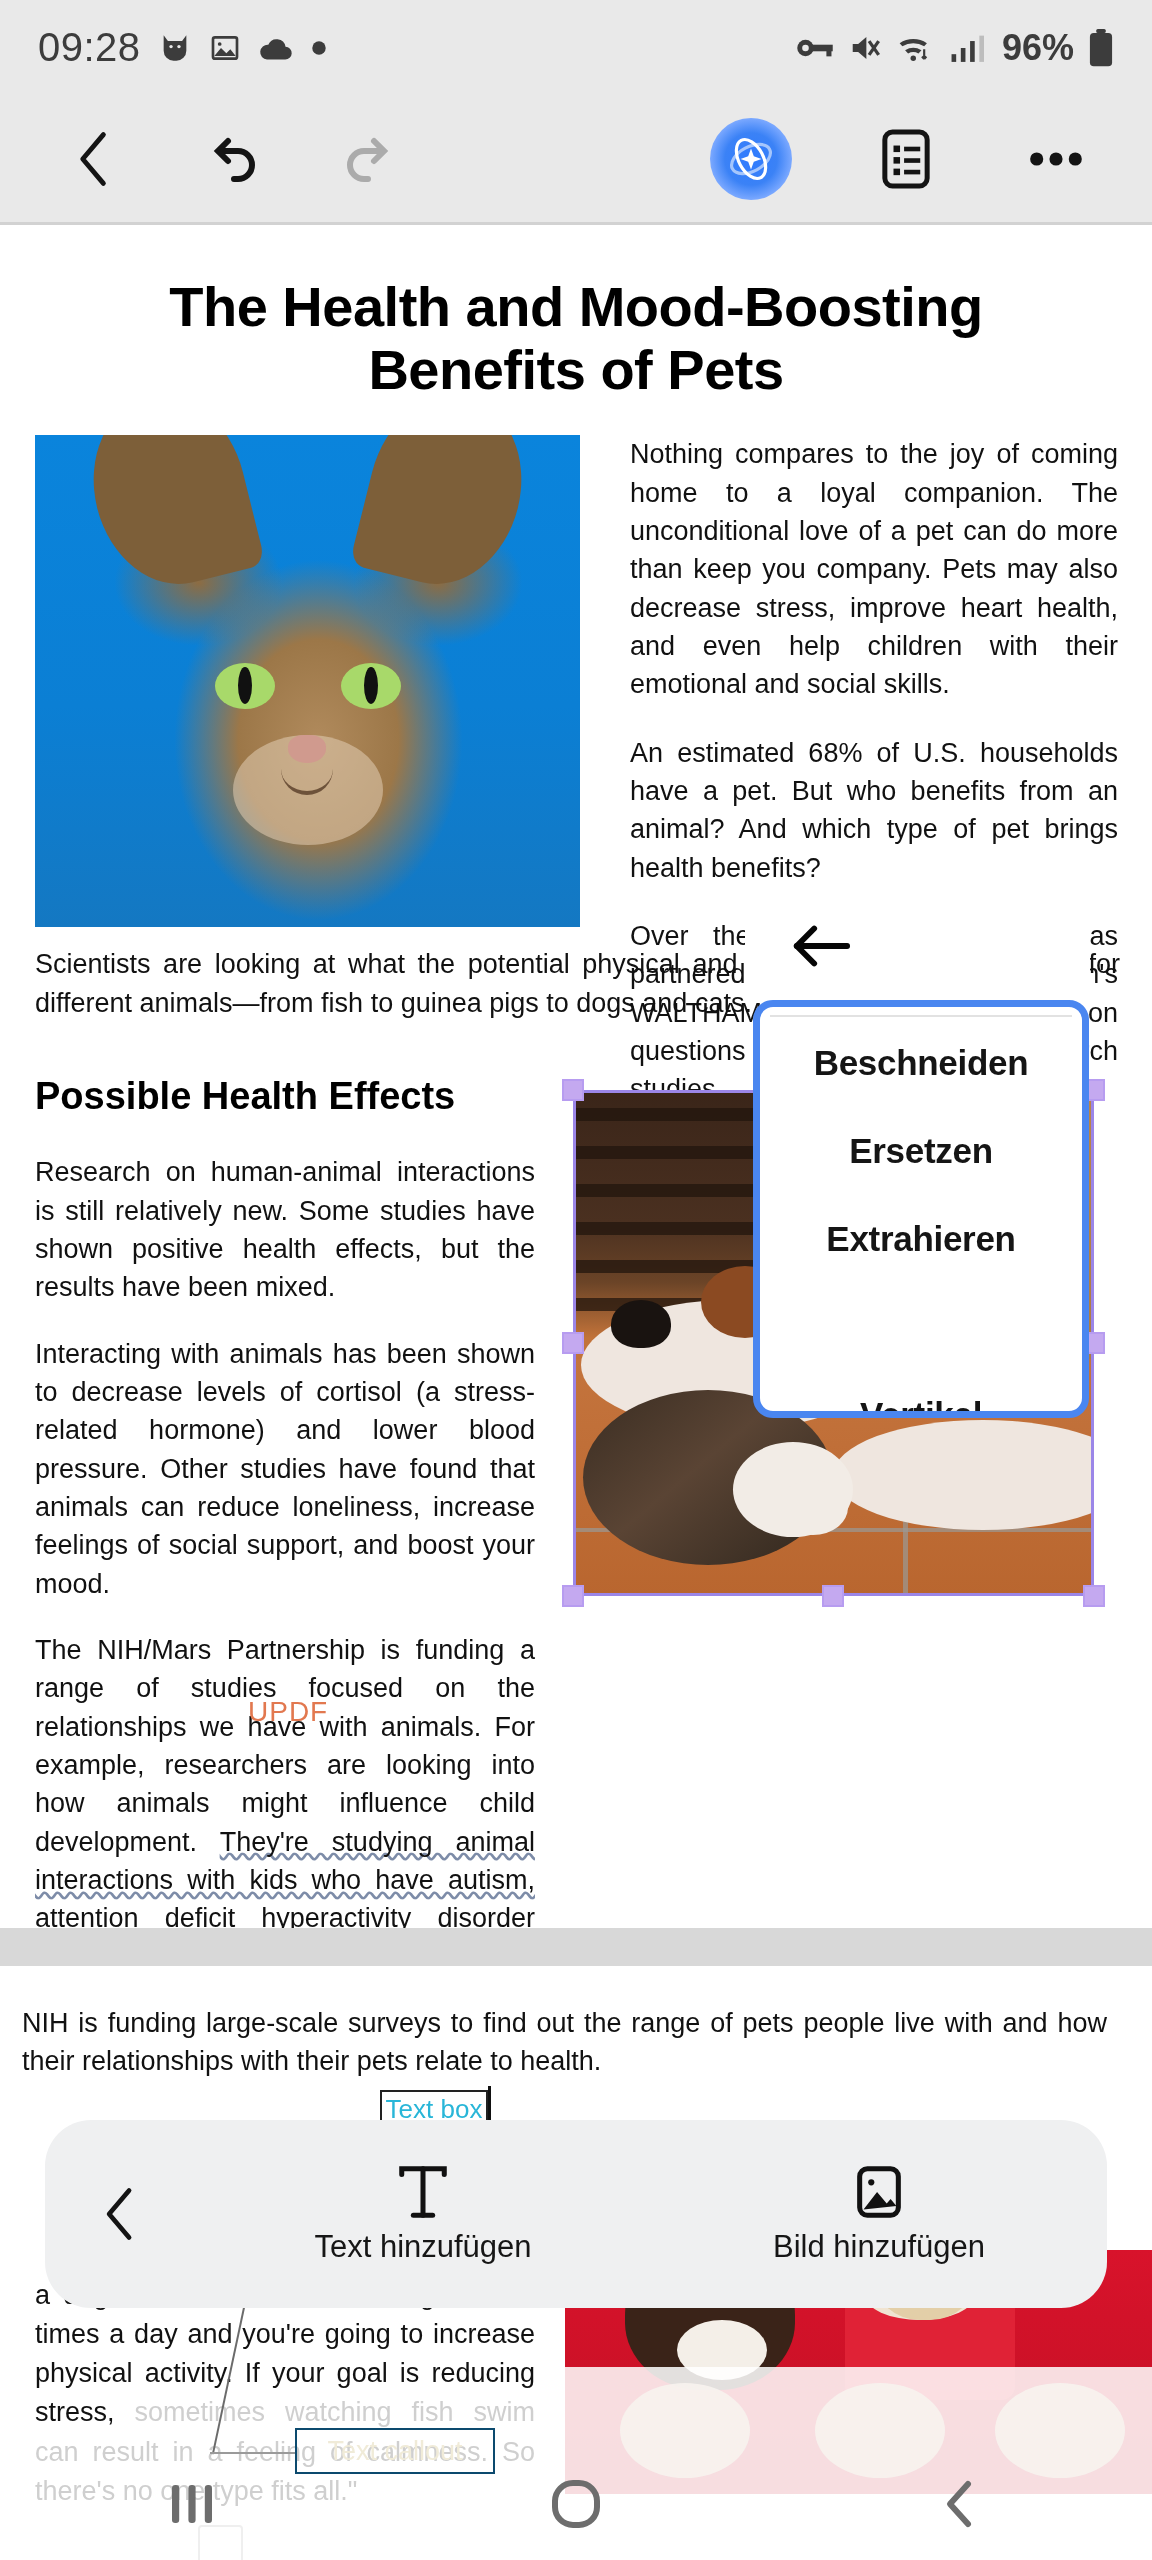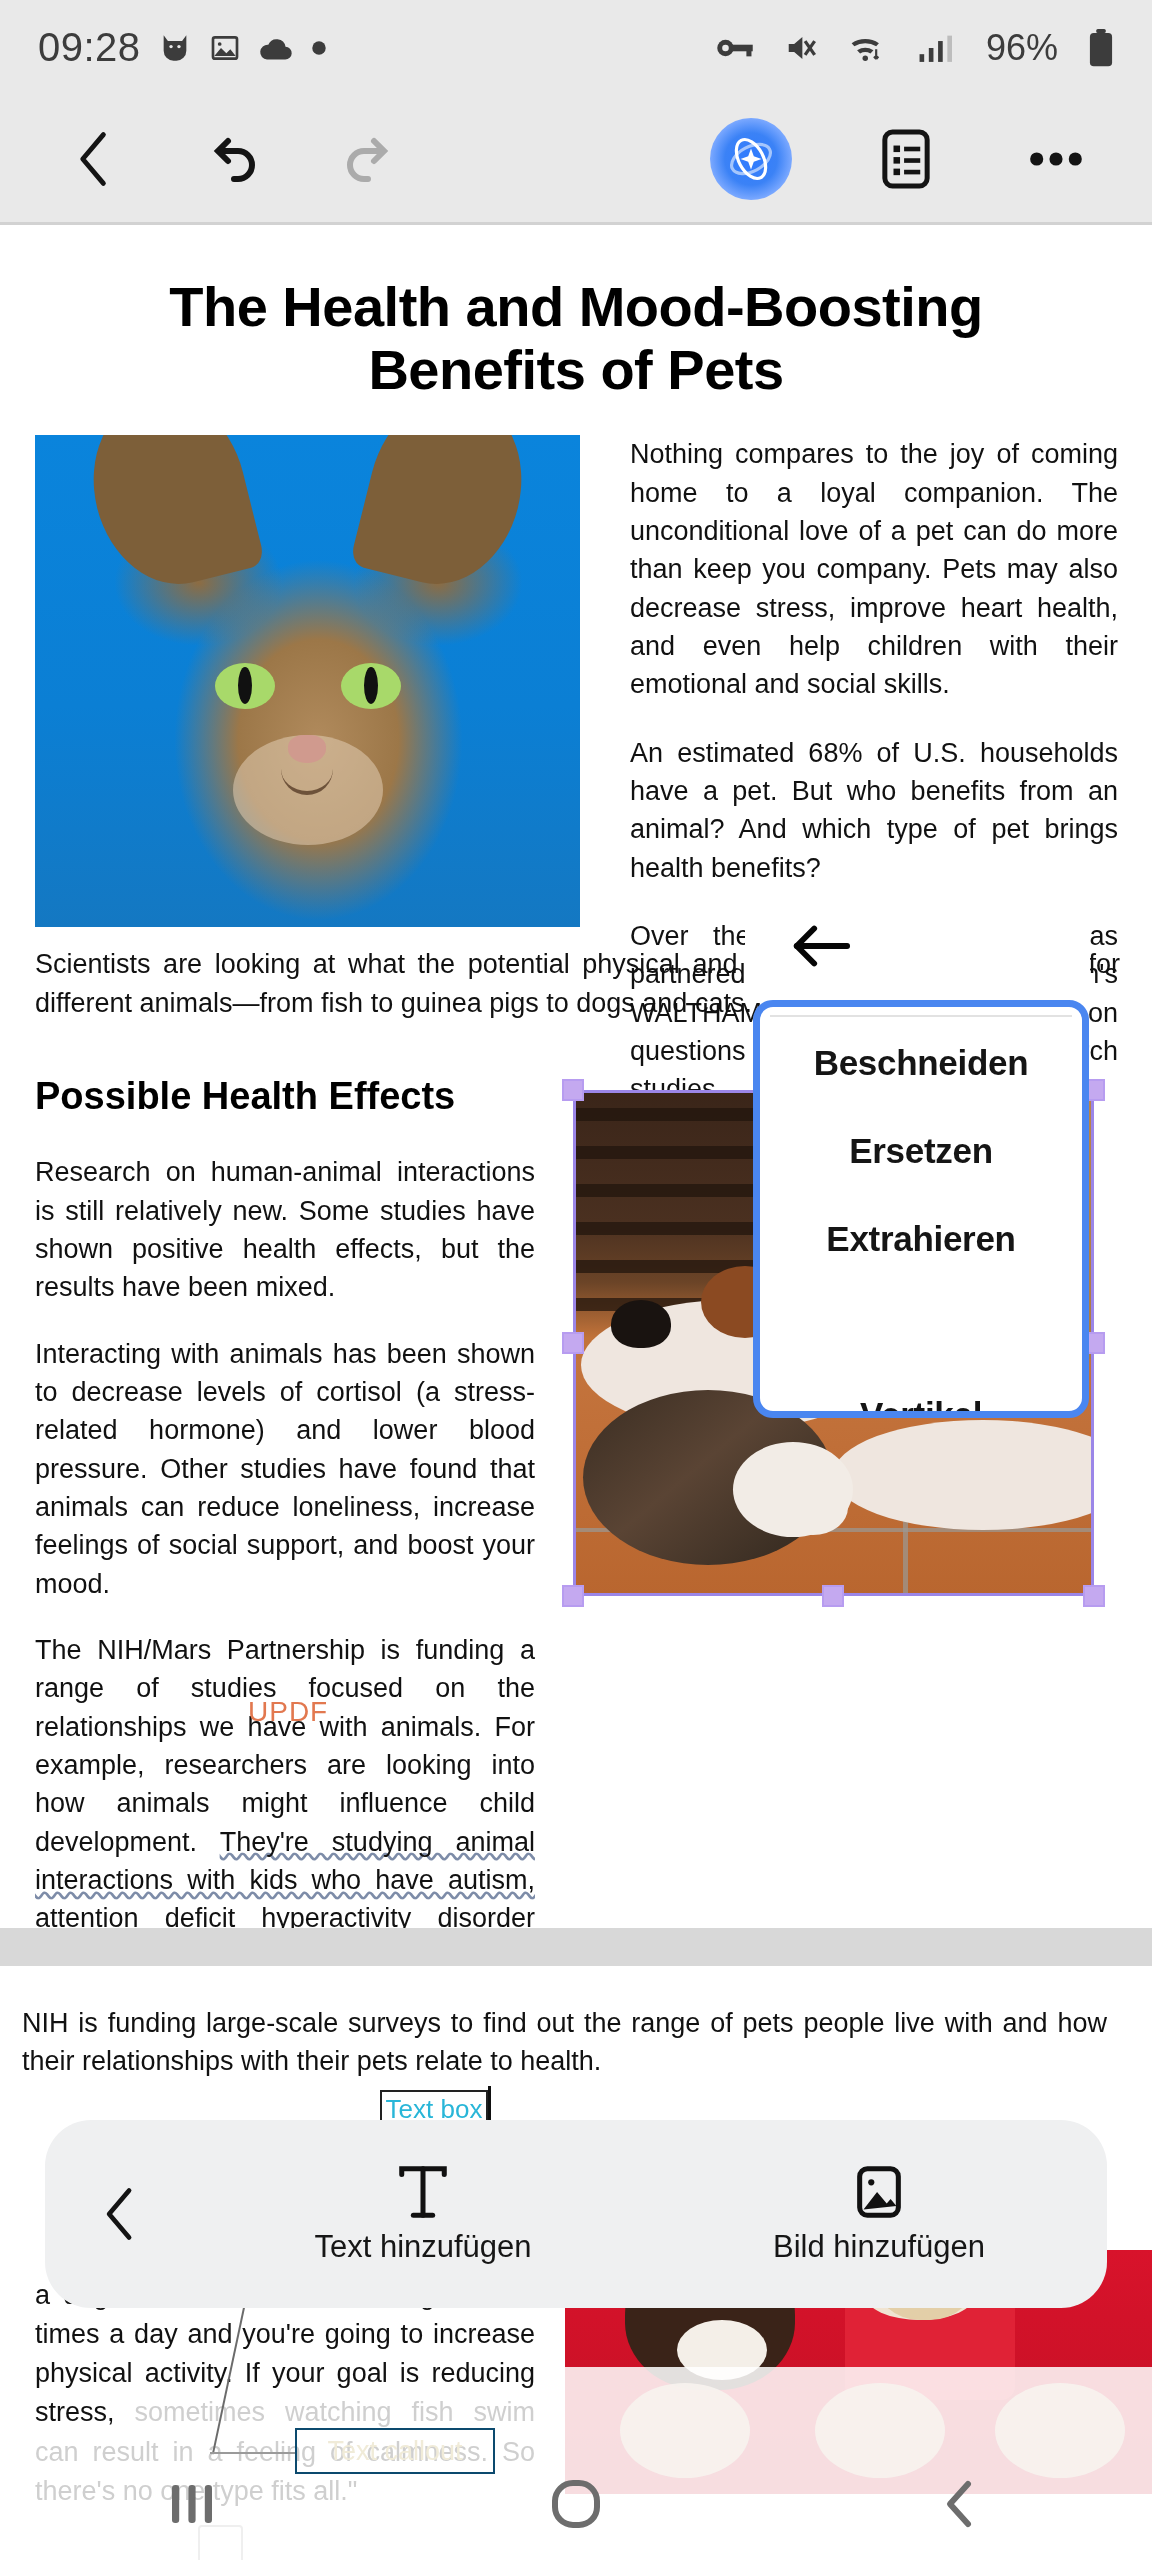--- a/index.html
+++ b/index.html
@@ -13,21 +13,21 @@
 
   
   .statusbar {
     position: absolute; top: 0; left: 0; width: 1152px; height: 95px;
     background: #e9e9e9;
     display: flex; align-items: center; justify-content: space-between;
     padding: 0 38px;
   }
   .sb-left { display: flex; align-items: center; gap: 17px; }
   .sb-time { font-size: 40px; color: #3c3c3c; font-weight: 400; letter-spacing: .5px; }
-  .sb-right { display: flex; align-items: center; gap: 30px; }
+  .sb-right { display: flex; align-items: center; gap: 14px; font-weight: bold; }
   .sb-batt-text { font-size: 36px; color: #3c3c3c; margin-left: 4px; }
   .ic { display:inline-block; }
 
   
   .toolbar {
     position: absolute; top: 95px; left: 0; width: 1152px; height: 130px;
     background: #e9e9e9;
     border-bottom: 3px solid #d2d2d2;
     display: flex; align-items: center;
   }

